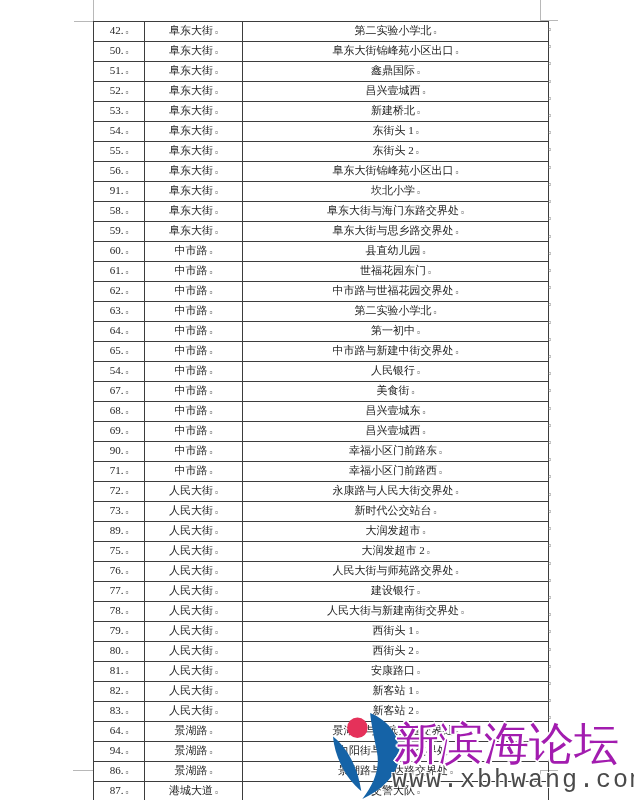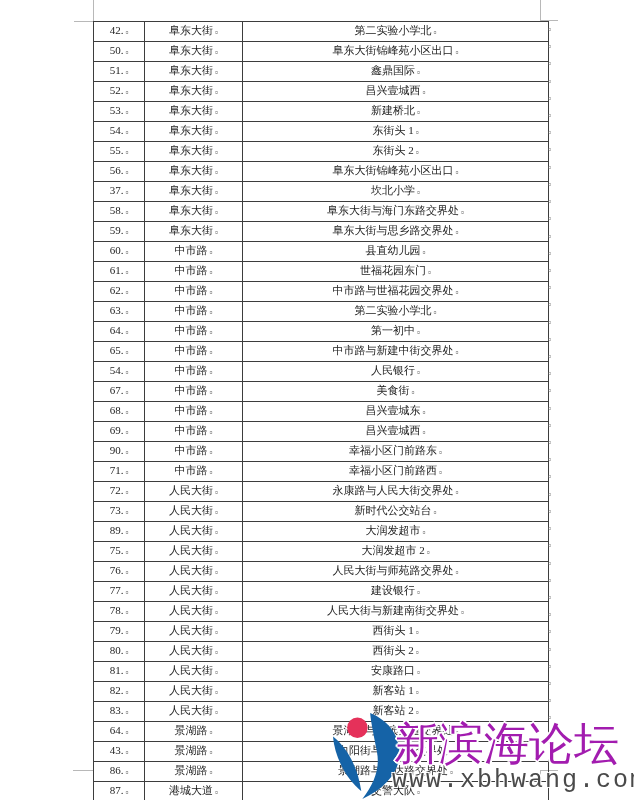--- a/index.html
+++ b/index.html
@@ -116,21 +116,21 @@
           <td class="col-serial"><span>55.</span><span class="cell-mark">¤</span></td>
           <td class="col-street"><span>阜东大街</span><span class="cell-mark">¤</span></td>
           <td class="col-location"><span>东街头 2</span><span class="cell-mark">¤</span></td>
         </tr>
         <tr>
           <td class="col-serial"><span>56.</span><span class="cell-mark">¤</span></td>
           <td class="col-street"><span>阜东大街</span><span class="cell-mark">¤</span></td>
           <td class="col-location"><span>阜东大街锦峰苑小区出口</span><span class="cell-mark">¤</span></td>
         </tr>
         <tr>
-          <td class="col-serial"><span>37.</span><span class="cell-mark">¤</span></td>
+          <td class="col-serial"><span>91.</span><span class="cell-mark">¤</span></td>
           <td class="col-street"><span>阜东大街</span><span class="cell-mark">¤</span></td>
           <td class="col-location"><span>坎北小学</span><span class="cell-mark">¤</span></td>
         </tr>
         <tr>
           <td class="col-serial"><span>58.</span><span class="cell-mark">¤</span></td>
           <td class="col-street"><span>阜东大街</span><span class="cell-mark">¤</span></td>
           <td class="col-location"><span>阜东大街与海门东路交界处</span><span class="cell-mark">¤</span></td>
         </tr>
         <tr>
           <td class="col-serial"><span>59.</span><span class="cell-mark">¤</span></td>
@@ -256,21 +256,21 @@
           <td class="col-serial"><span>83.</span><span class="cell-mark">¤</span></td>
           <td class="col-street"><span>人民大街</span><span class="cell-mark">¤</span></td>
           <td class="col-location"><span>新客站 2</span><span class="cell-mark">¤</span></td>
         </tr>
         <tr>
           <td class="col-serial"><span>64.</span><span class="cell-mark">¤</span></td>
           <td class="col-street"><span>景湖路</span><span class="cell-mark">¤</span></td>
           <td class="col-location"><span>景湖路与海滨大道交界处</span><span class="cell-mark">¤</span></td>
         </tr>
         <tr>
-          <td class="col-serial"><span>43.</span><span class="cell-mark">¤</span></td>
+          <td class="col-serial"><span>94.</span><span class="cell-mark">¤</span></td>
           <td class="col-street"><span>景湖路</span><span class="cell-mark">¤</span></td>
           <td class="col-location"><span>向阳街与景湖路交界处</span><span class="cell-mark">¤</span></td>
         </tr>
         <tr>
           <td class="col-serial"><span>86.</span><span class="cell-mark">¤</span></td>
           <td class="col-street"><span>景湖路</span><span class="cell-mark">¤</span></td>
           <td class="col-location"><span>景湖路与明达路交界处</span><span class="cell-mark">¤</span></td>
         </tr>
         <tr>
           <td class="col-serial"><span>87.</span><span class="cell-mark">¤</span></td>

